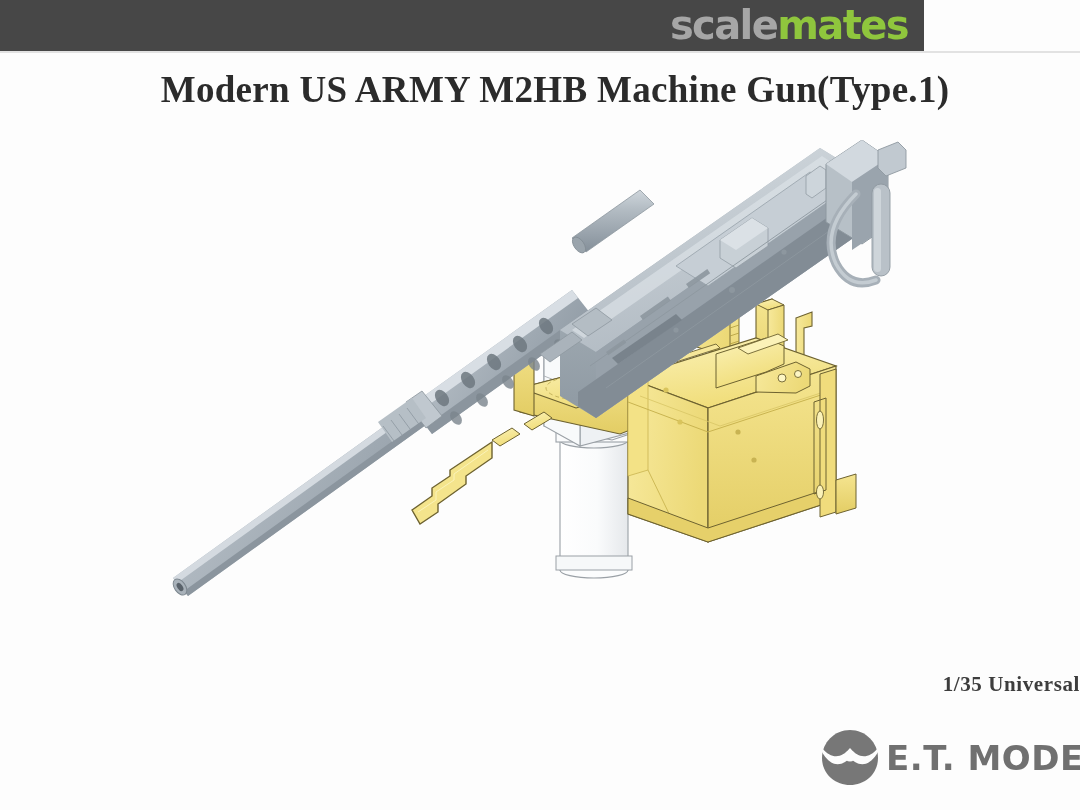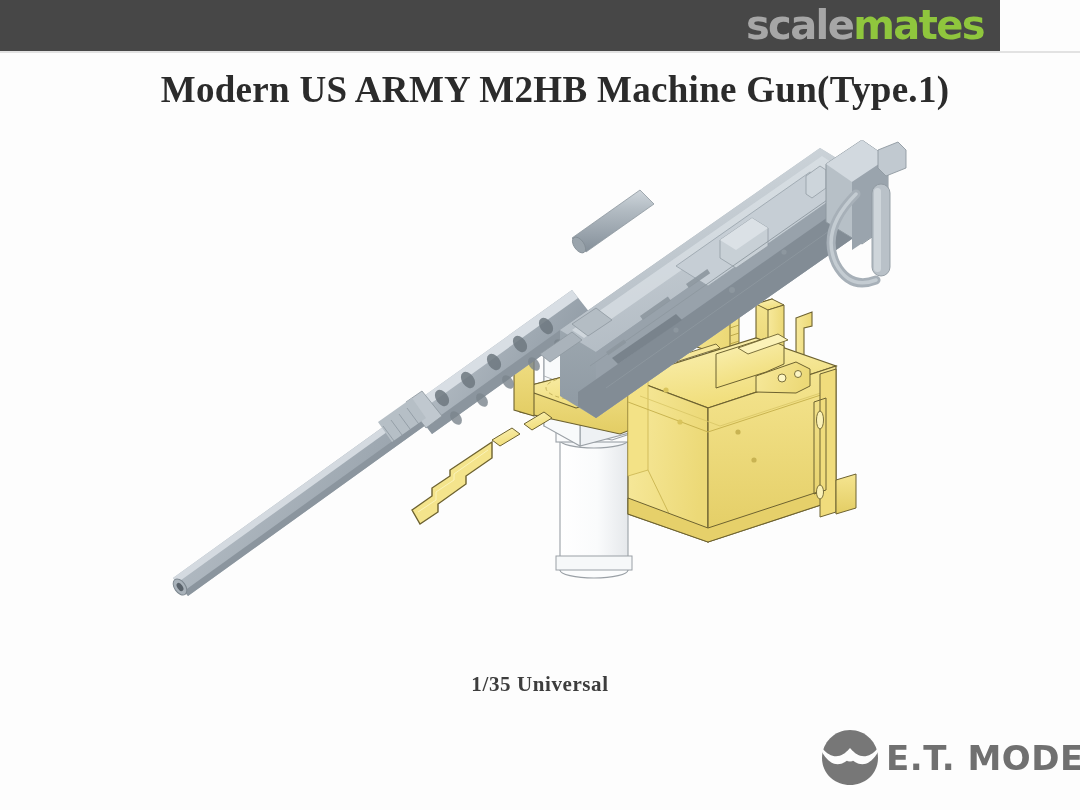--- a/index.html
+++ b/index.html
@@ -12,21 +12,21 @@
   }
   #page{
     position:absolute;inset:0;
     width:1080px;height:810px;
     background:#fdfdfd;
     overflow:hidden;
   }
 
   
   #header-bar{
-    position:absolute;left:0;top:0;width:1000px;height:51px;
+    position:absolute;left:0;top:0;width:924px;height:51px;
     background:#474747;
   }
   #header-underline{
     position:absolute;left:0;top:51px;width:1080px;height:2px;
     background:#e2e2e2;
   }
   #brand-logo{
     position:absolute;right:16px;top:2px;
     font-family:"DejaVu Sans", sans-serif;
     font-weight:bold;
@@ -47,21 +47,21 @@
     font-weight:bold;
     color:#2b2b2b;
     letter-spacing:0.3px;
     white-space:nowrap;
     padding-left:15px;
   }
 
   
   #scale-caption{
     position:absolute;left:0;top:672px;width:1080px;
-    text-align:center;
+    text-align:right;
     font-family:"Liberation Serif", "DejaVu Serif", serif;
     font-size:21px;
     font-weight:bold;
     color:#3d3d3d;
     letter-spacing:0.6px;
   }
   #print-caption{
     position:absolute;left:0;top:708px;width:1080px;
     text-align:center;
     font-family:"DejaVu Sans", sans-serif;

